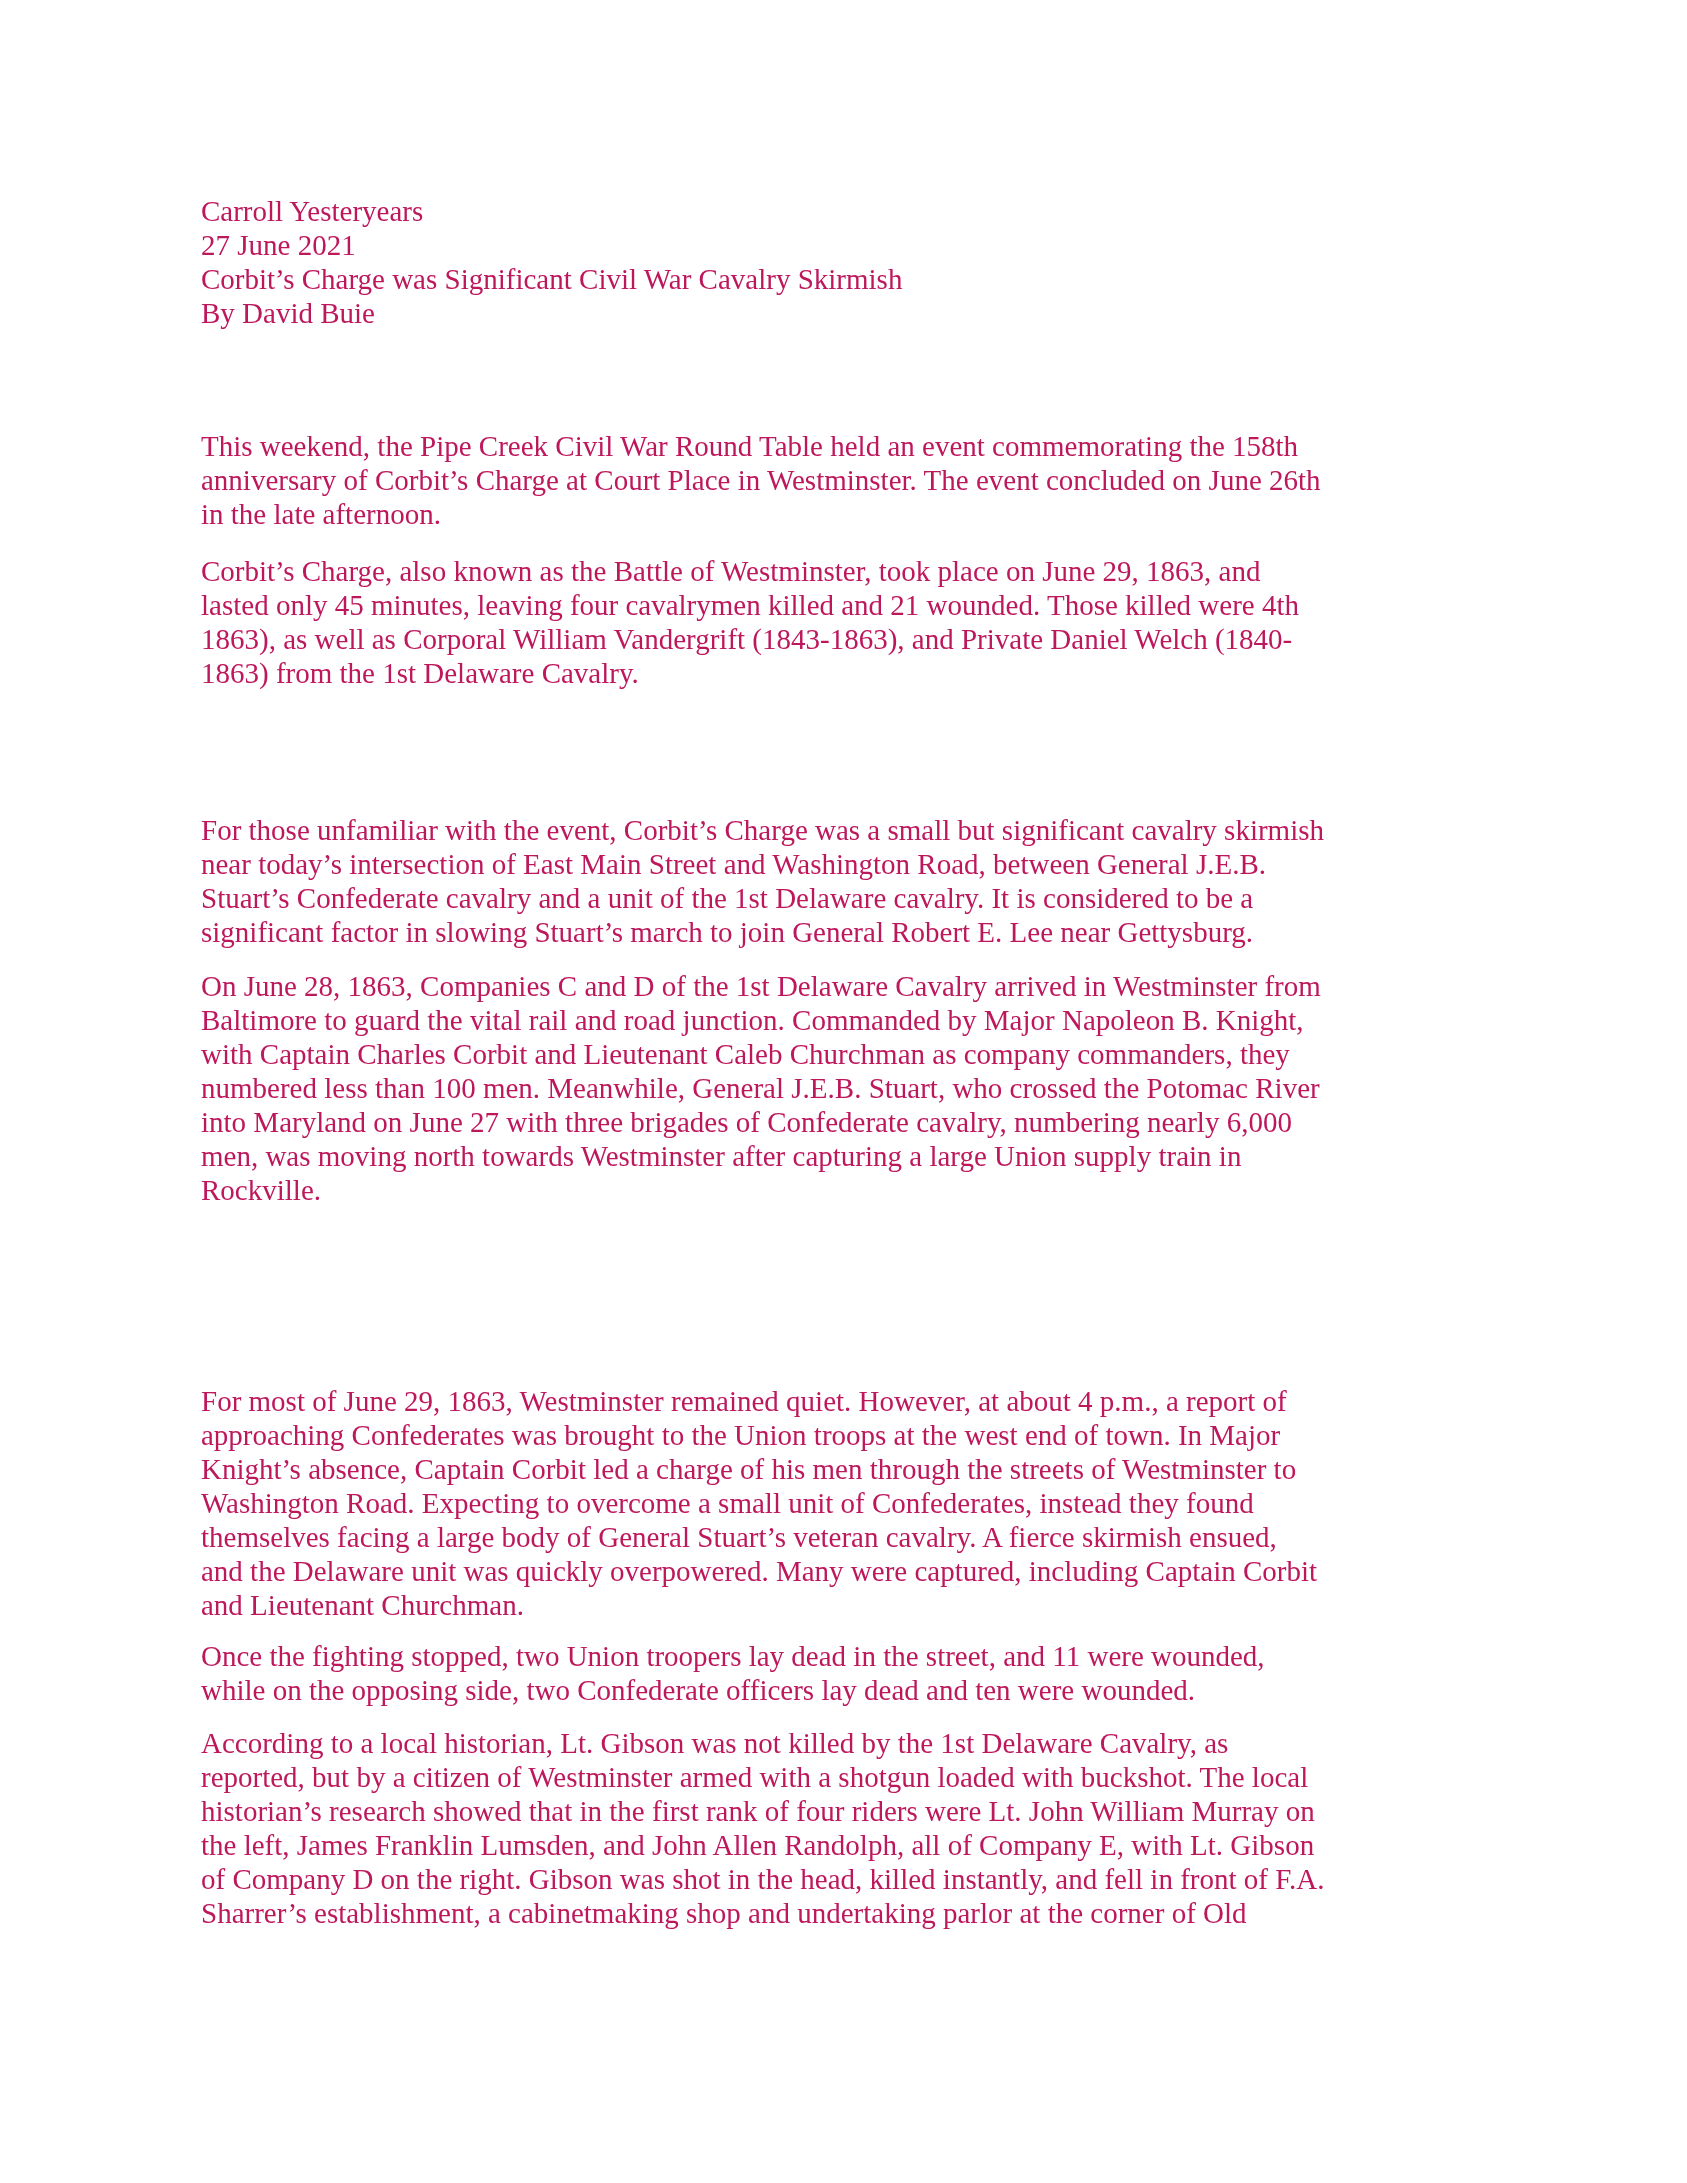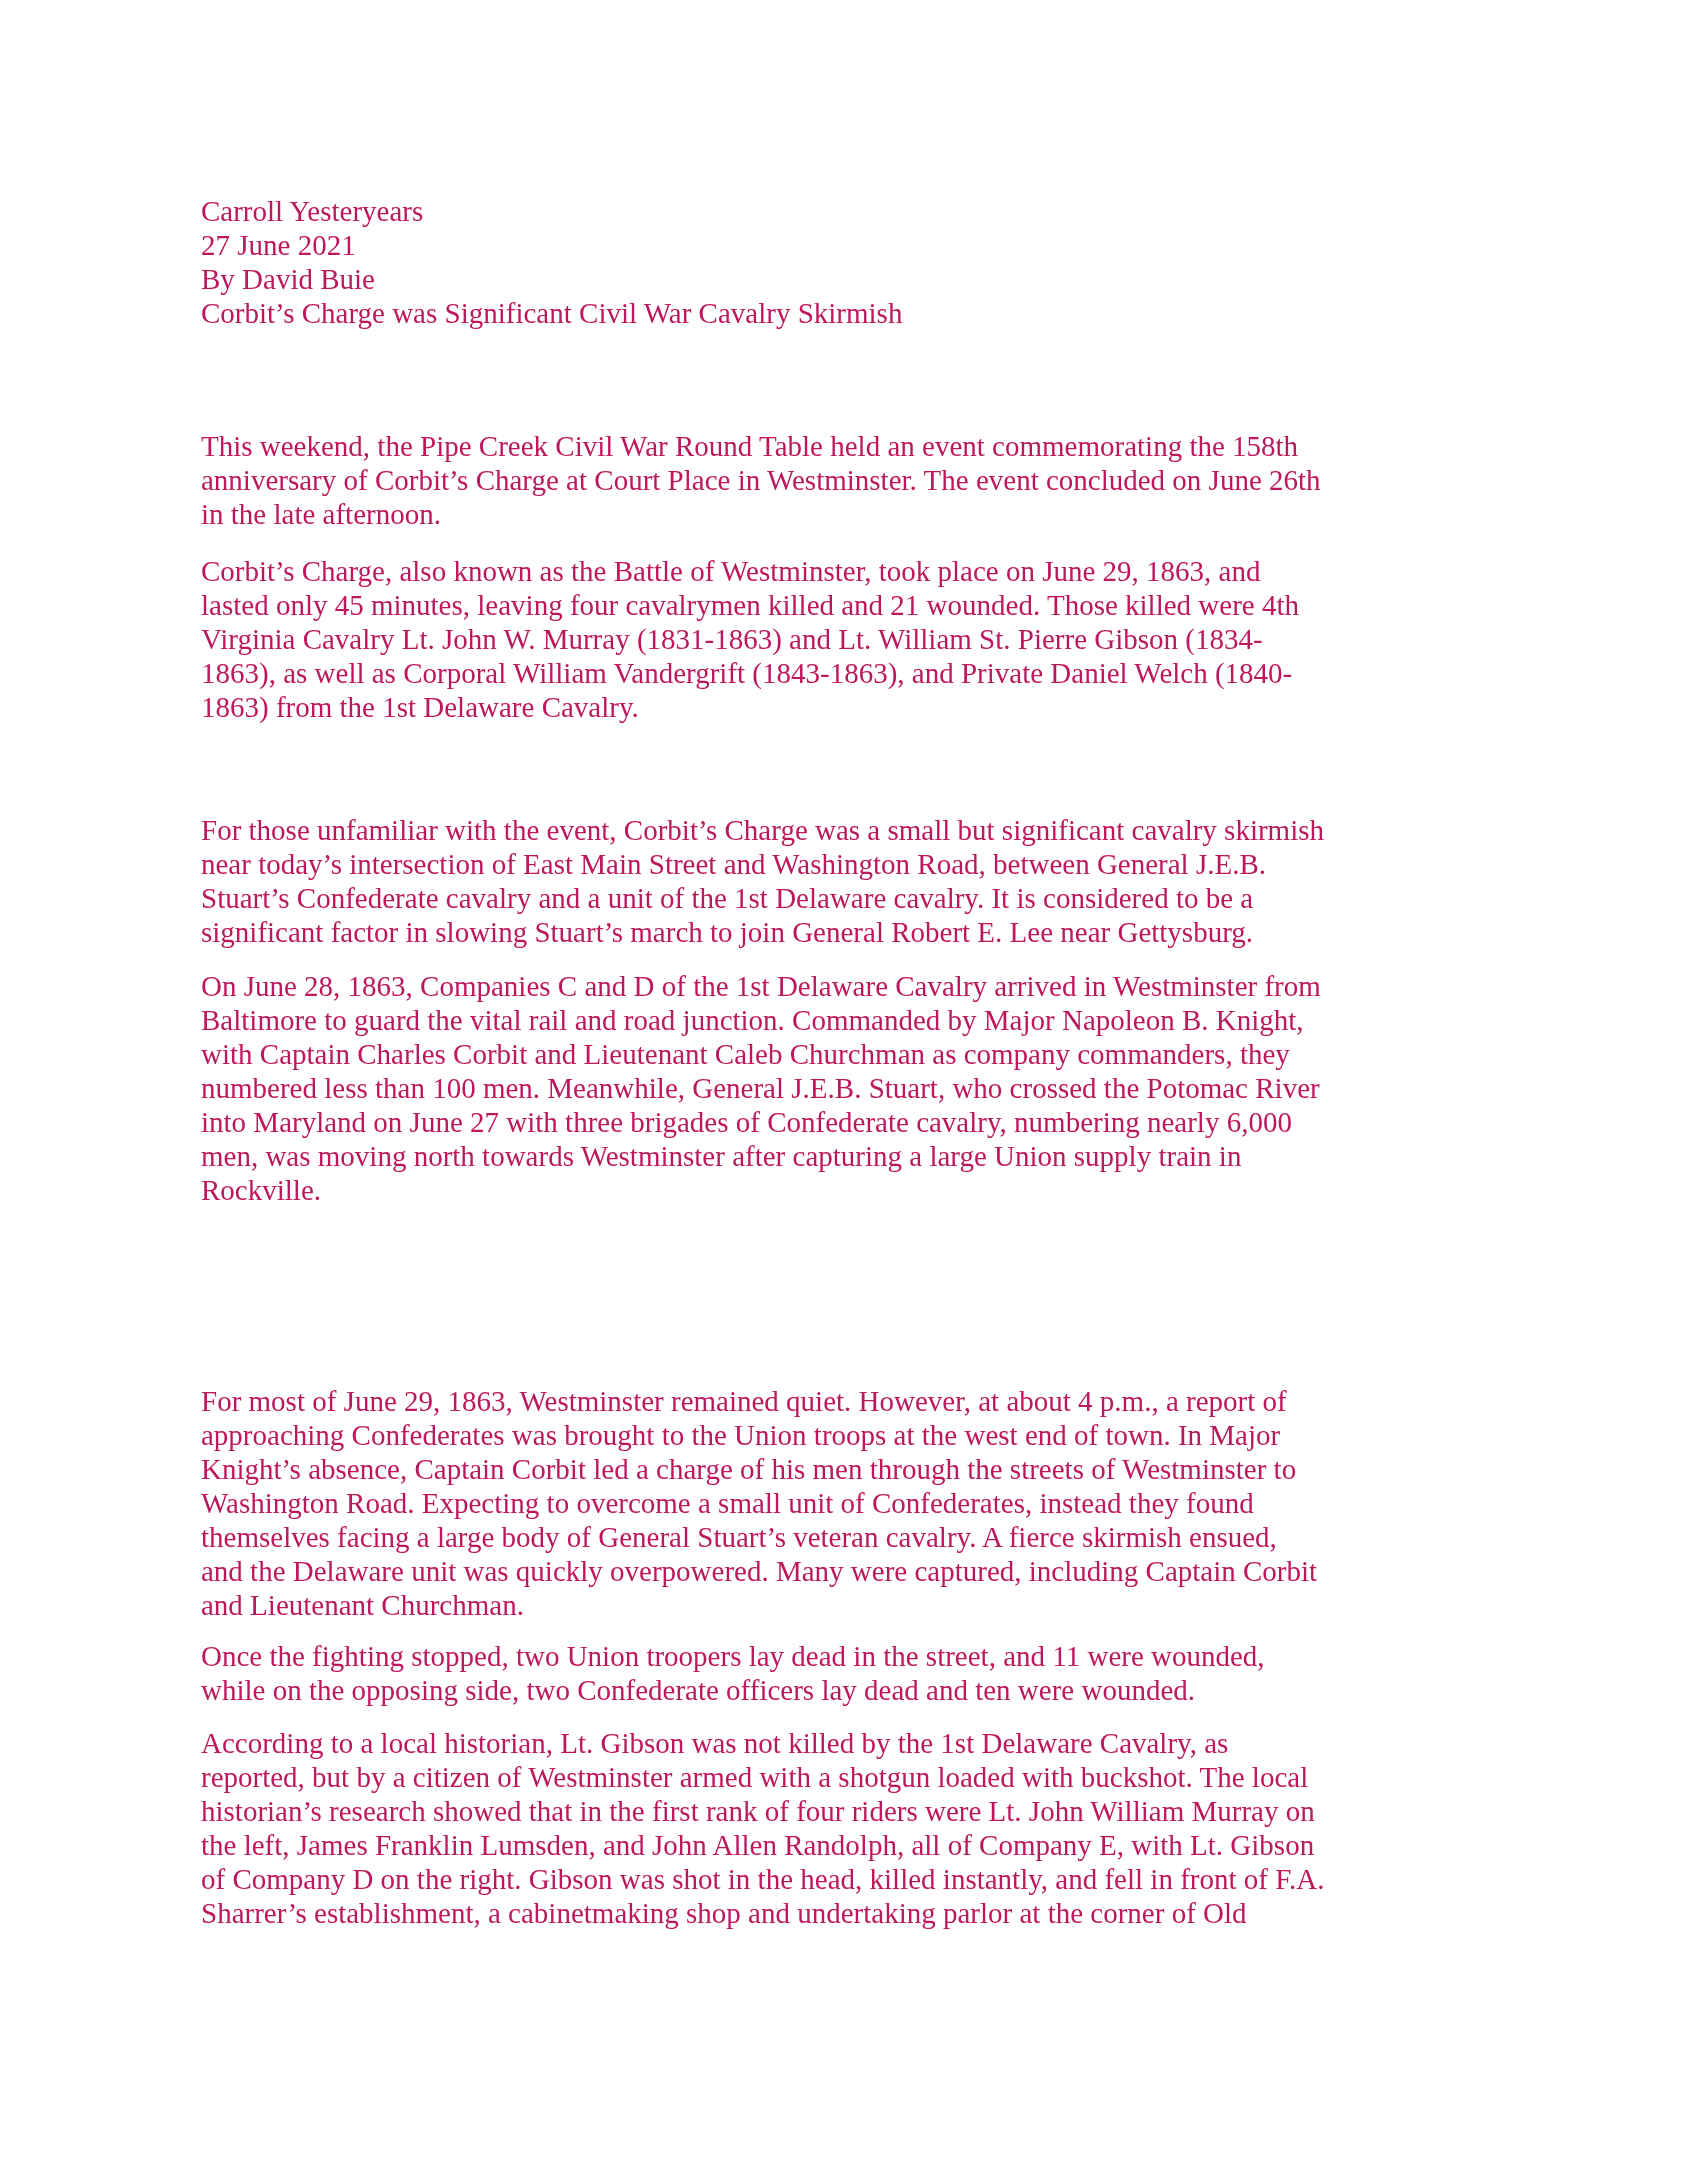--- a/index.html
+++ b/index.html
@@ -14,34 +14,33 @@
   .line { display: block; height: 34px; line-height: 34px; white-space: nowrap; }
 </style>
 </head>
 <body>
 
 <div class="page">
 
   <div class="block" style="top:194px;">
     <span class="line">Carroll Yesteryears</span>
     <span class="line">27 June 2021</span>
+    <span class="line">Corbit’s Charge was Significant Civil War Cavalry Skirmish</span>
     <span class="line">By David Buie</span>
-    <span class="line">Corbit’s Charge was Significant Civil War Cavalry Skirmish</span>
   </div>
 
   <div class="block" style="top:429px;">
     <span class="line">This weekend, the Pipe Creek Civil War Round Table held an event commemorating the 158th</span>
     <span class="line">anniversary of Corbit’s Charge at Court Place in Westminster. The event concluded on June 26th</span>
     <span class="line">in the late afternoon.</span>
   </div>
 
   <div class="block" style="top:554px;">
     <span class="line">Corbit’s Charge, also known as the Battle of Westminster, took place on June 29, 1863, and</span>
     <span class="line">lasted only 45 minutes, leaving four cavalrymen killed and 21 wounded. Those killed were 4th</span>
-    <span class="line">Virginia Cavalry Lt. John W. Murray (1831-1863) and Lt. William St. Pierre Gibson (1834-</span>
     <span class="line">1863), as well as Corporal William Vandergrift (1843-1863), and Private Daniel Welch (1840-</span>
     <span class="line">1863) from the 1st Delaware Cavalry.</span>
   </div>
 
   <div class="block" style="top:813px;">
     <span class="line">For those unfamiliar with the event, Corbit’s Charge was a small but significant cavalry skirmish</span>
     <span class="line">near today’s intersection of East Main Street and Washington Road, between General J.E.B.</span>
     <span class="line">Stuart’s Confederate cavalry and a unit of the 1st Delaware cavalry. It is considered to be a</span>
     <span class="line">significant factor in slowing Stuart’s march to join General Robert E. Lee near Gettysburg.</span>
   </div>

